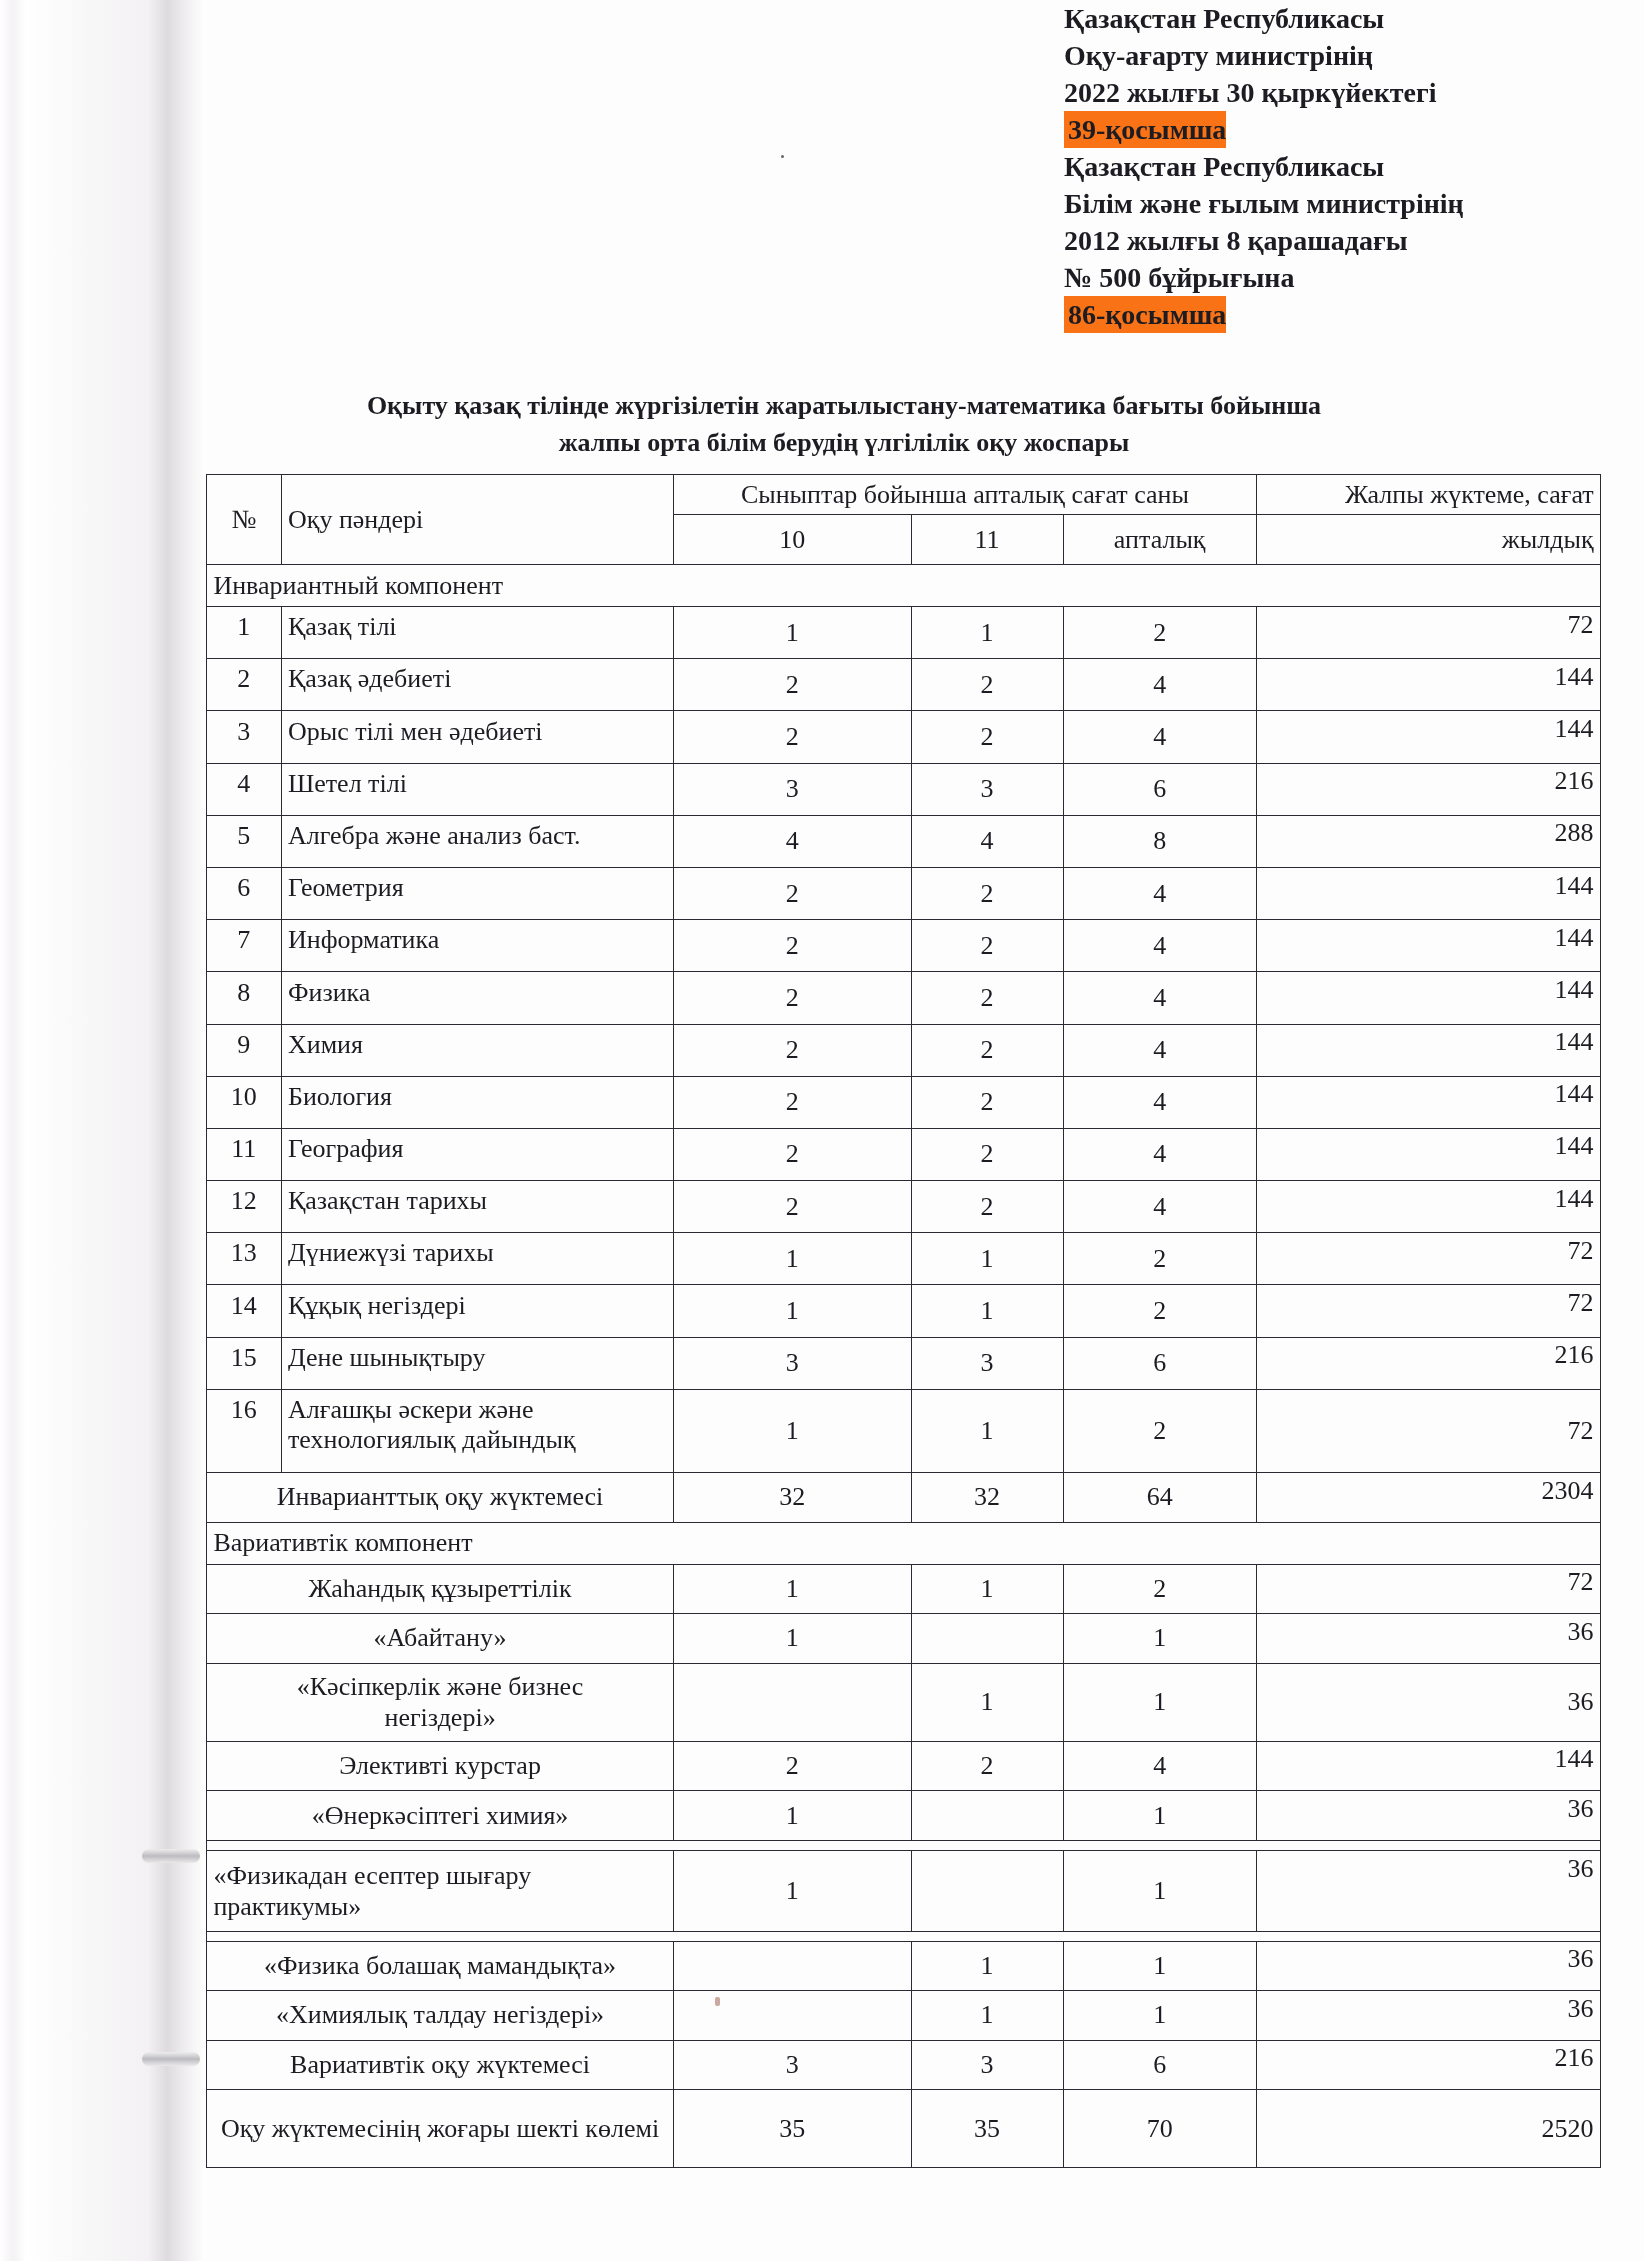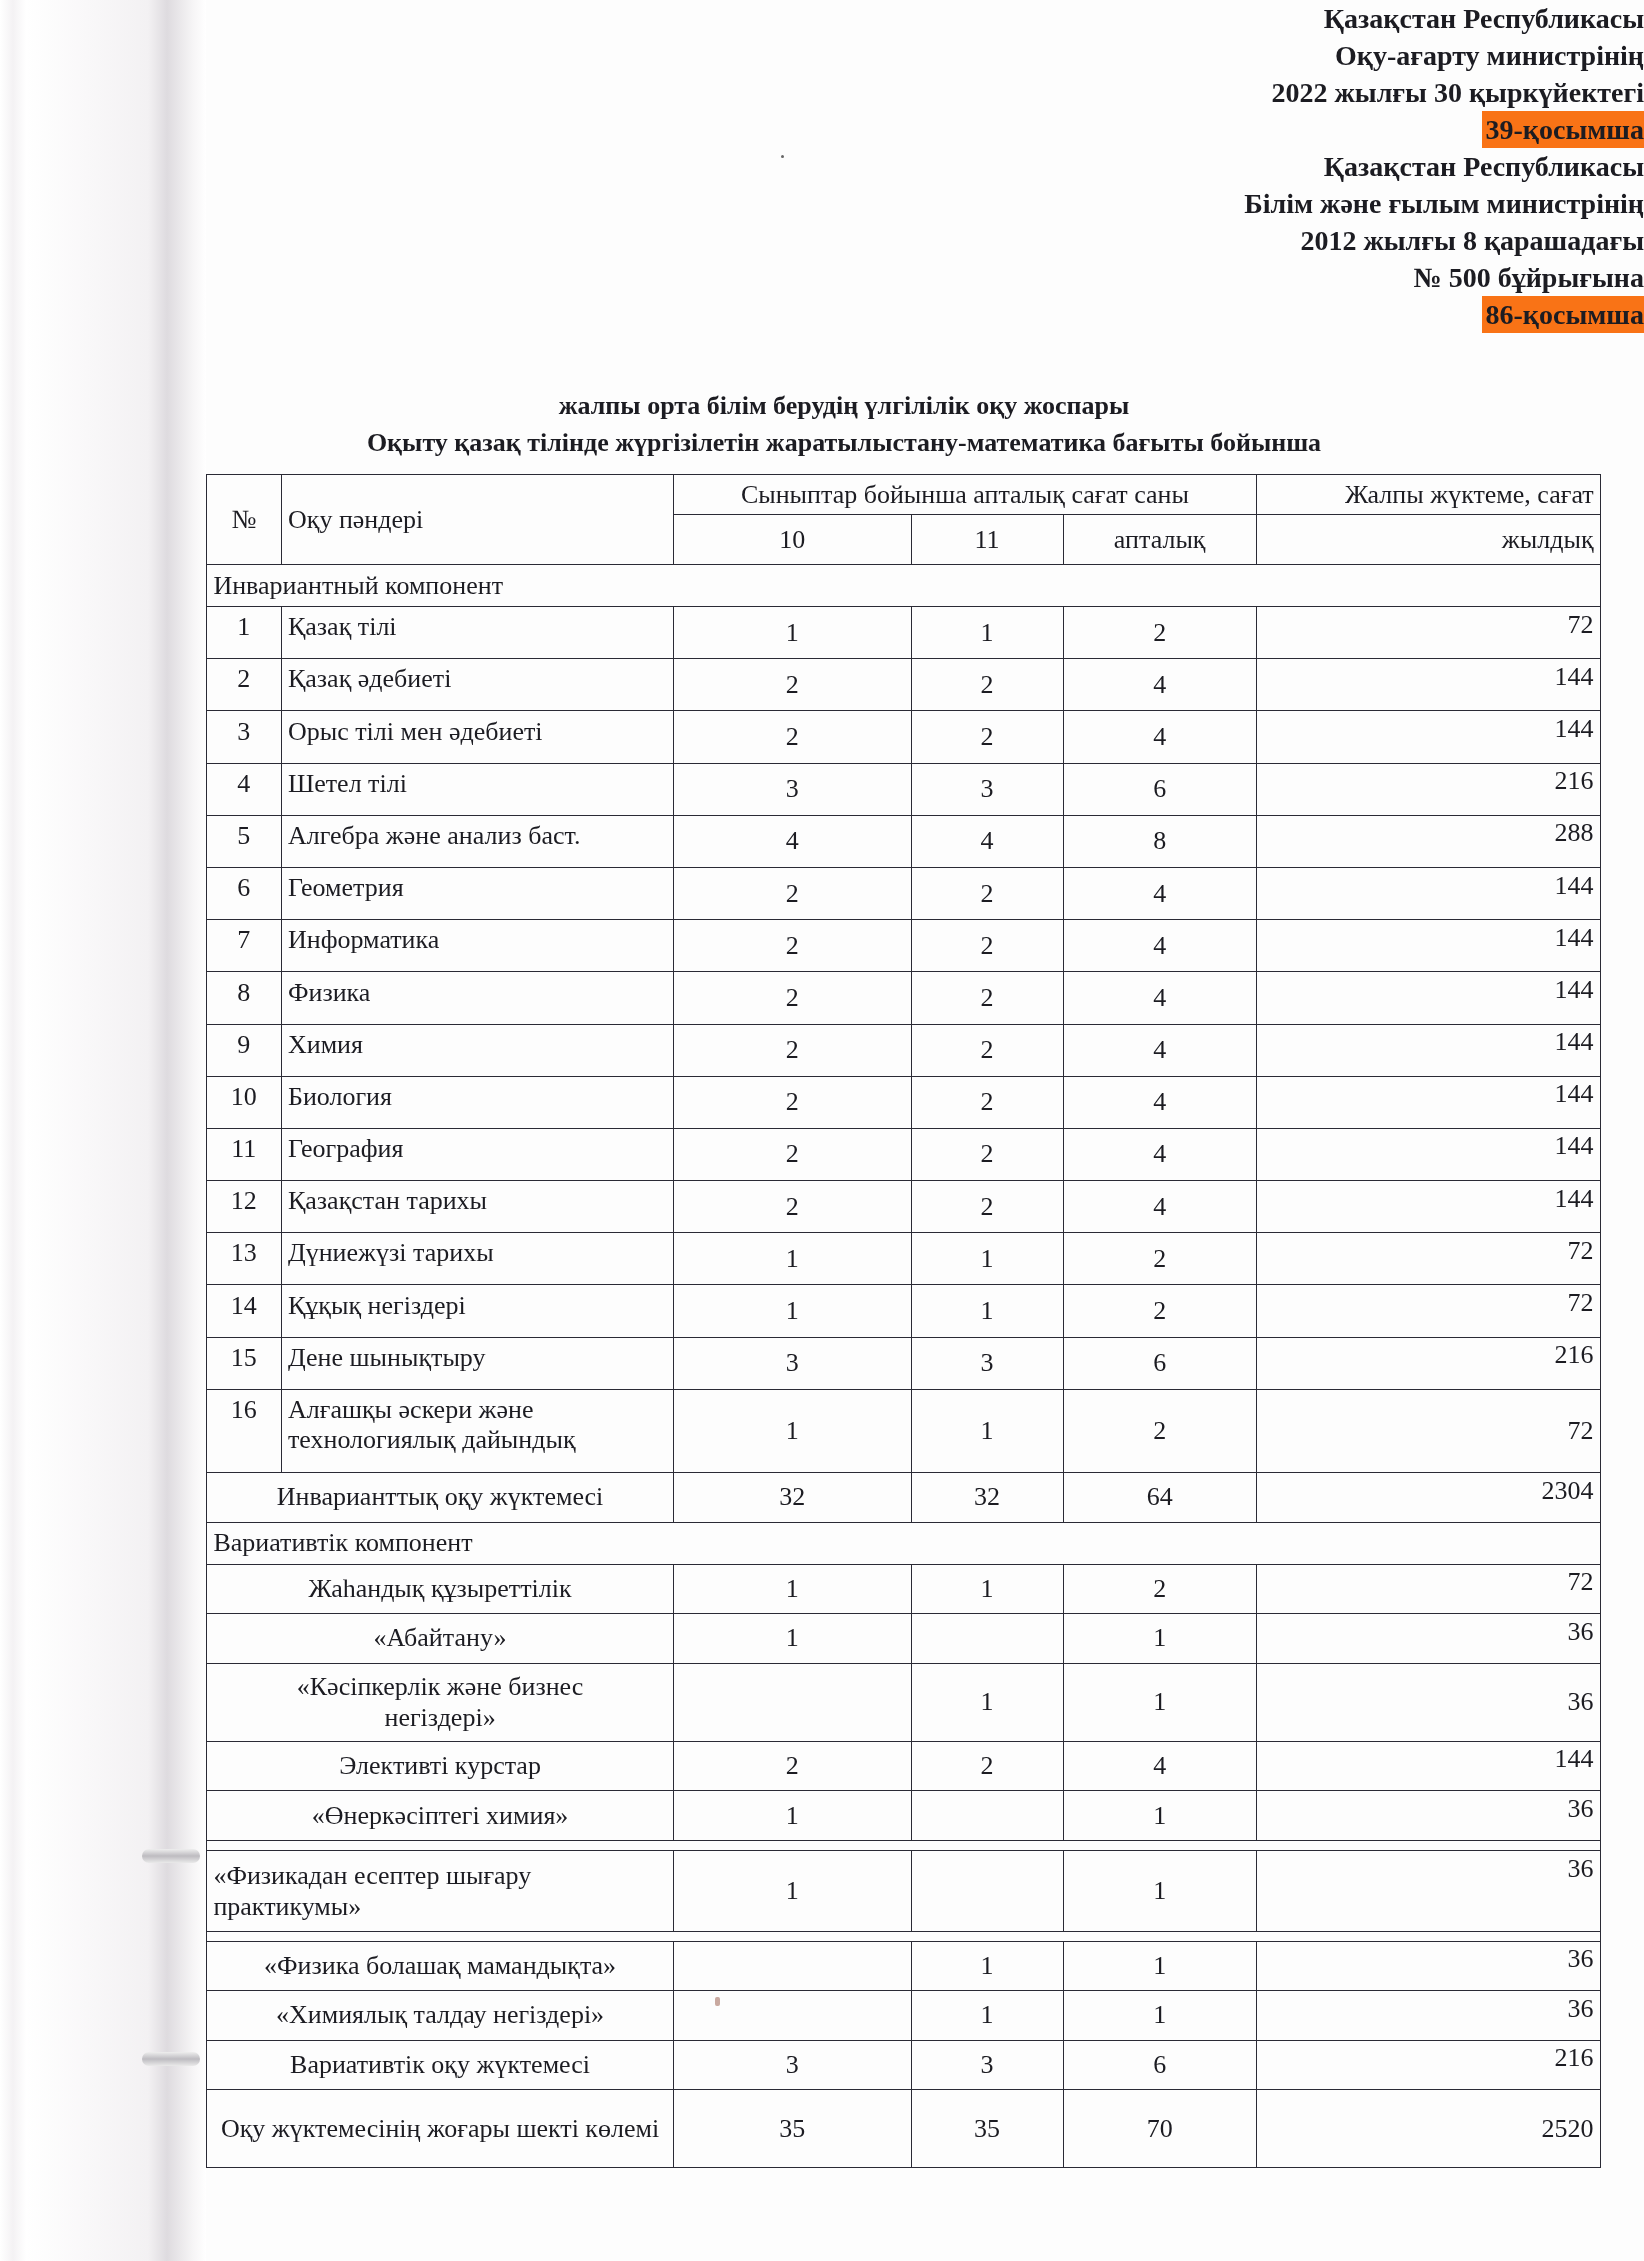--- a/index.html
+++ b/index.html
@@ -11,21 +11,21 @@
   }
   .binding {
     position:absolute; left:0; top:0; width:206px; height:2261px;
     background:linear-gradient(90deg,#ffffff 0px,#f4f2f4 13px,#ffffff 26px,#f3f1f3 148px,#dedbdf 167px,#f6f5f6 193px,#ffffff 206px);
   }
   .binding .ring {
     position:absolute; left:142px; width:58px; height:14px; border-radius:7px;
     background:linear-gradient(180deg,#eee 0%,#bdbbc0 50%,#eaeaea 100%);
   }
   .header-block {
-    position:absolute; right:0; top:0; width:580px; text-align:right;
+    position:absolute; right:0; top:0; width:580px; 
     font-weight:bold; font-size:28px; line-height:37px;
   }
   .header-block .line { display:block; white-space:nowrap; padding-right:0; }
   .header-block .hl { display:inline-block; background:#f97316; padding:0 0 0 3.9px; }
   .title {
     position:absolute; left:206px; top:387px; width:1276px; text-align:center;
     font-weight:bold; font-size:26px; line-height:37px;
   }
   table.plan {
     position:absolute; left:206px; top:474px; width:1395px;
@@ -69,22 +69,22 @@
   <span class="line">Білім және ғылым министрінің</span>
   <span class="line">2012 жылғы 8 қарашадағы</span>
   <span class="line">№ 500 бұйрығына</span>
   <span class="line"><span class="hl">86-қосымша</span></span>
 </div>
 
 <div class="dot" style="left:781px;top:155px;width:2.6px;height:2.6px;background:#666"></div>
 <div class="dot" style="left:715px;top:1997px;width:5.2px;height:9px"></div>
 
 <div class="title">
+  <div>Оқыту қазақ тілінде жүргізілетін жаратылыстану-математика бағыты бойынша</div>
   <div>жалпы орта білім берудің үлгілілік оқу жоспары</div>
-  <div>Оқыту қазақ тілінде жүргізілетін жаратылыстану-математика бағыты бойынша</div>
 </div>
 
 <table class="plan">
   <tbody>
       <tr class="h1">
     <td class="c-no" rowspan="2">№</td>
     <td class="c-subj" rowspan="2">Оқу пәндері</td>
     <td colspan="3" class="lbl-center">Сыныптар бойынша апталық сағат саны</td>
     <td class="c-yr">Жалпы жүктеме, сағат</td>
   </tr>

